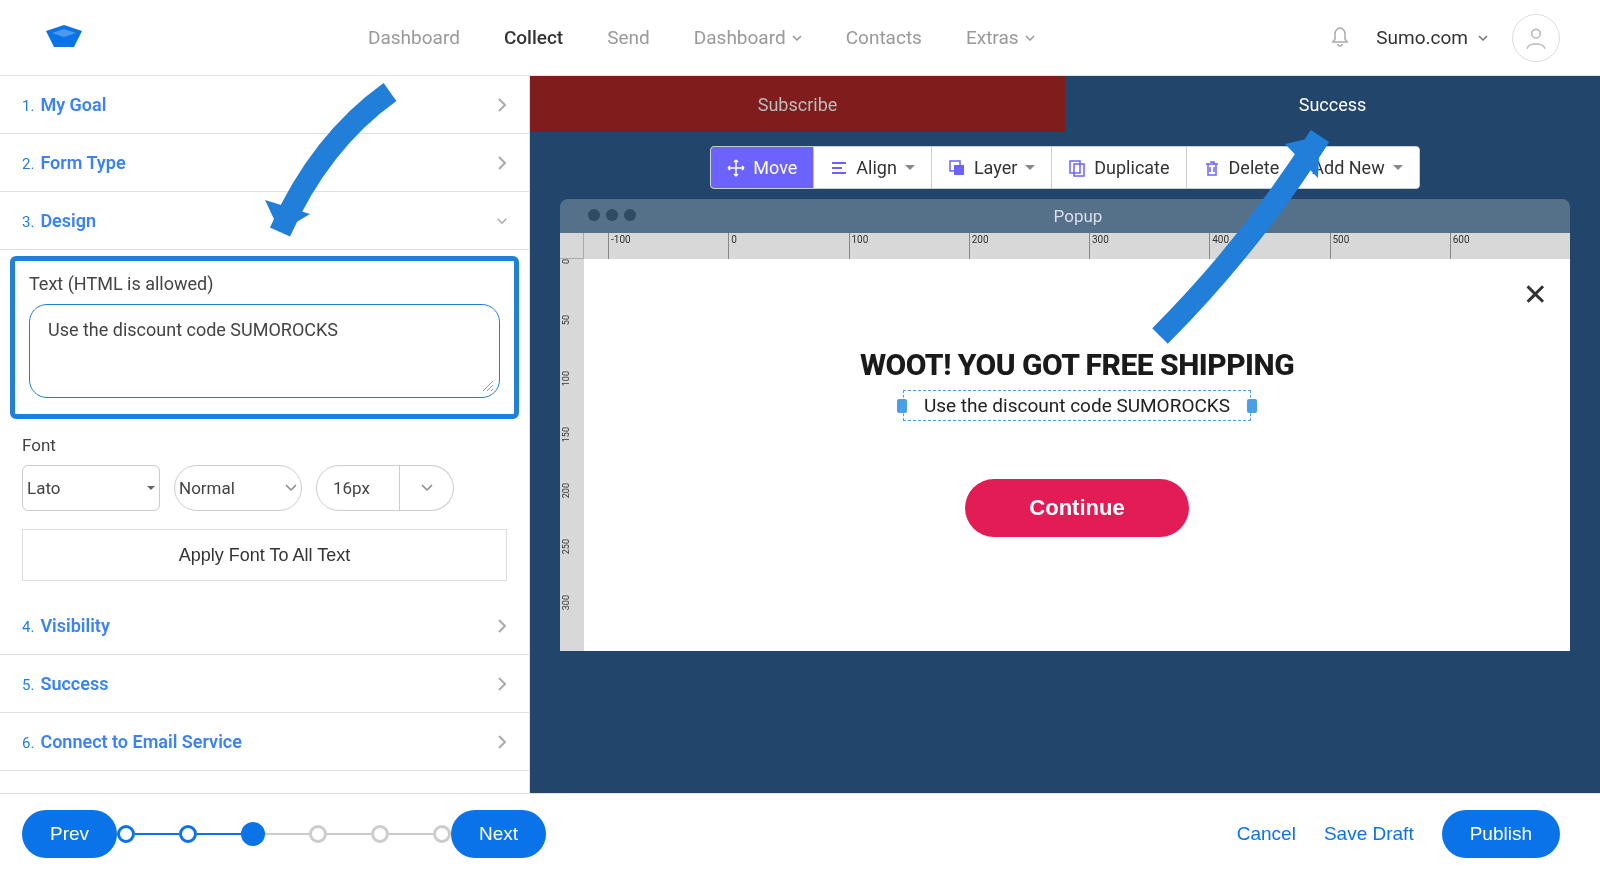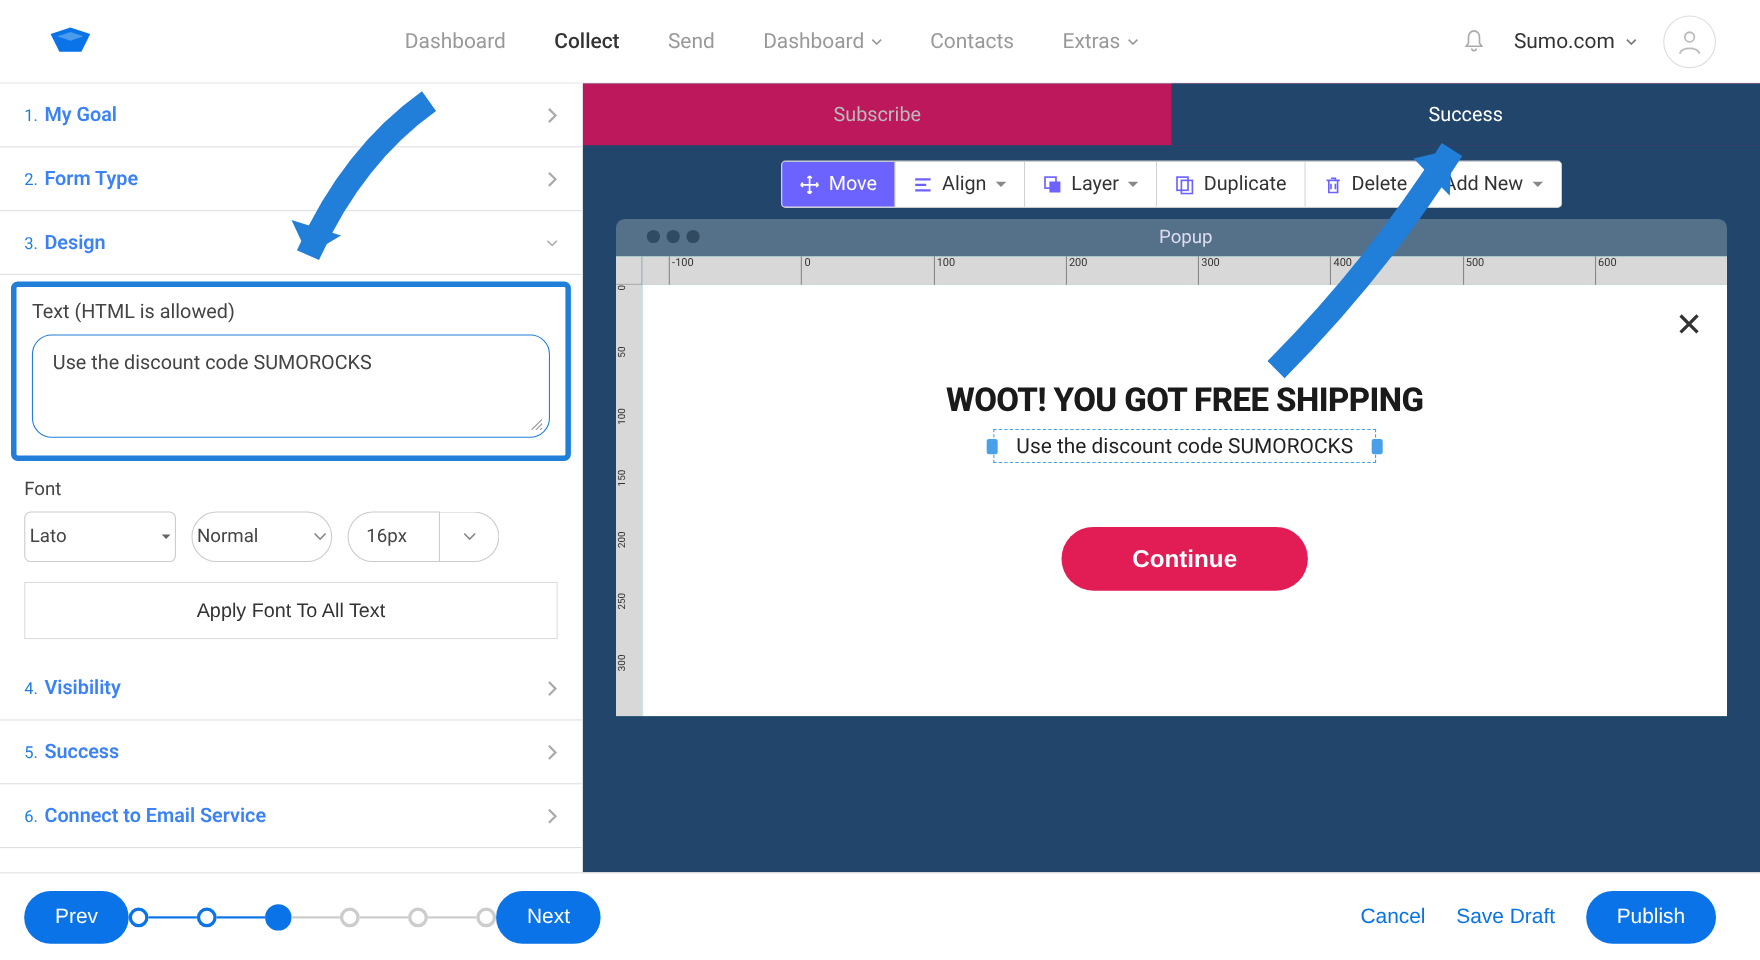--- a/index.html
+++ b/index.html
@@ -52,40 +52,40 @@
     .dot { width: 18px; height: 18px; border-radius: 50%; border: 3px solid #0a73e8; background: #fff; }
     .dot.filled { background: #0a73e8; width: 24px; height: 24px; }
     .dot.inactive { border-color: #ccc; }
     .dot-line { width: 44px; height: 2px; background: #0a73e8; }
     .dot-line.inactive { background: #ccc; }
     .bottom-right { margin-left: auto; display: flex; align-items: center; gap: 28px; }
     .link-btn { color: #0a73e8; font-size: 19px; cursor: pointer; background: none; border: none; }
     
     
     .right-panel { flex: 1; display: flex; flex-direction: column; background: #21456b; position: relative; min-width: 0;}
-    .tabs-row { height: 56px; display: flex; background: #be185d; }
+    .tabs-row { height: 56px; display: flex; background: #7f1d1d; }
     .tab { flex: 1; display: flex; align-items: center; justify-content: center; color: #bbb; font-size: 18px; cursor: pointer; }
     .tab.active { background: #21456b; color: #fff; }
     
     .toolbar { display: flex; justify-content: center; padding: 14px 0 0 0; }
     .tb-group { display: flex; background: #fff; border: 1px solid #ccc; border-radius: 4px; overflow: hidden; }
     .tb-btn { display: flex; align-items: center; gap: 8px; padding: 10px 16px; font-size: 18px; color: #333; cursor: pointer; border-right: 1px solid #ccc; background: #fff; text-align: right; }
     .tb-btn:last-child { border-right: none; }
     .tb-btn.primary { background: #6c63ff; color: #fff; }
     .tb-icon { width: 18px; height: 18px; display: flex; align-items: center; justify-content: center; }
     .tb-caret { width: 10px; height: 6px; }
     
     .canvas-wrap { flex: 1; padding: 10px 30px 0 30px; position: relative; min-height: 0;}
     .window-frame { background: #55718a; border-radius: 8px 8px 0 0; padding: 6px 0 0 0; }
     .window-dots { display: flex; gap: 6px; padding: 4px 14px 6px 14px; align-items: center; }
     .wdot { width: 12px; height: 12px; border-radius: 50%; background: #2f4a61; }
     .window-title { color: #dde; font-size: 17px; text-align: center; flex: 1;}
     .window-header-row { display: flex; align-items: center; padding: 0 14px 6px 14px;}
     
-    .ruler-area { background: #14b8a6; position: relative; }
+    .ruler-area { background: #be185d; position: relative; }
     .ruler-h { height: 26px; background: #d8d8d8; display: flex; font-size: 10px; color: #333; position: relative;}
     .ruler-h-inner { position: absolute; left: 24px; right:0; top:0; bottom:0; display: flex;}
     .ruler-tick-group { flex: 1; position: relative; border-left: 1px solid #888;}
     .ruler-label { position: absolute; left: 2px; top: 1px; font-size: 10px;}
     .ruler-corner{ width:24px; height:26px; background:#d8d8d8; border-right:1px solid #aaa; border-bottom:1px solid #aaa;}
     .ruler-body { display: flex; }
     .ruler-v { width: 24px; background: #d8d8d8; position: relative;}
     .ruler-v-tick { position: absolute; left: 1px; font-size: 9px; color: #333; writing-mode: vertical-rl; transform: rotate(180deg);}
     
     .popup-canvas { flex: 1; background: #fff; height: 392px; position: relative; display: flex; flex-direction: column; align-items: center; padding: 40px 40px 0 40px;}

